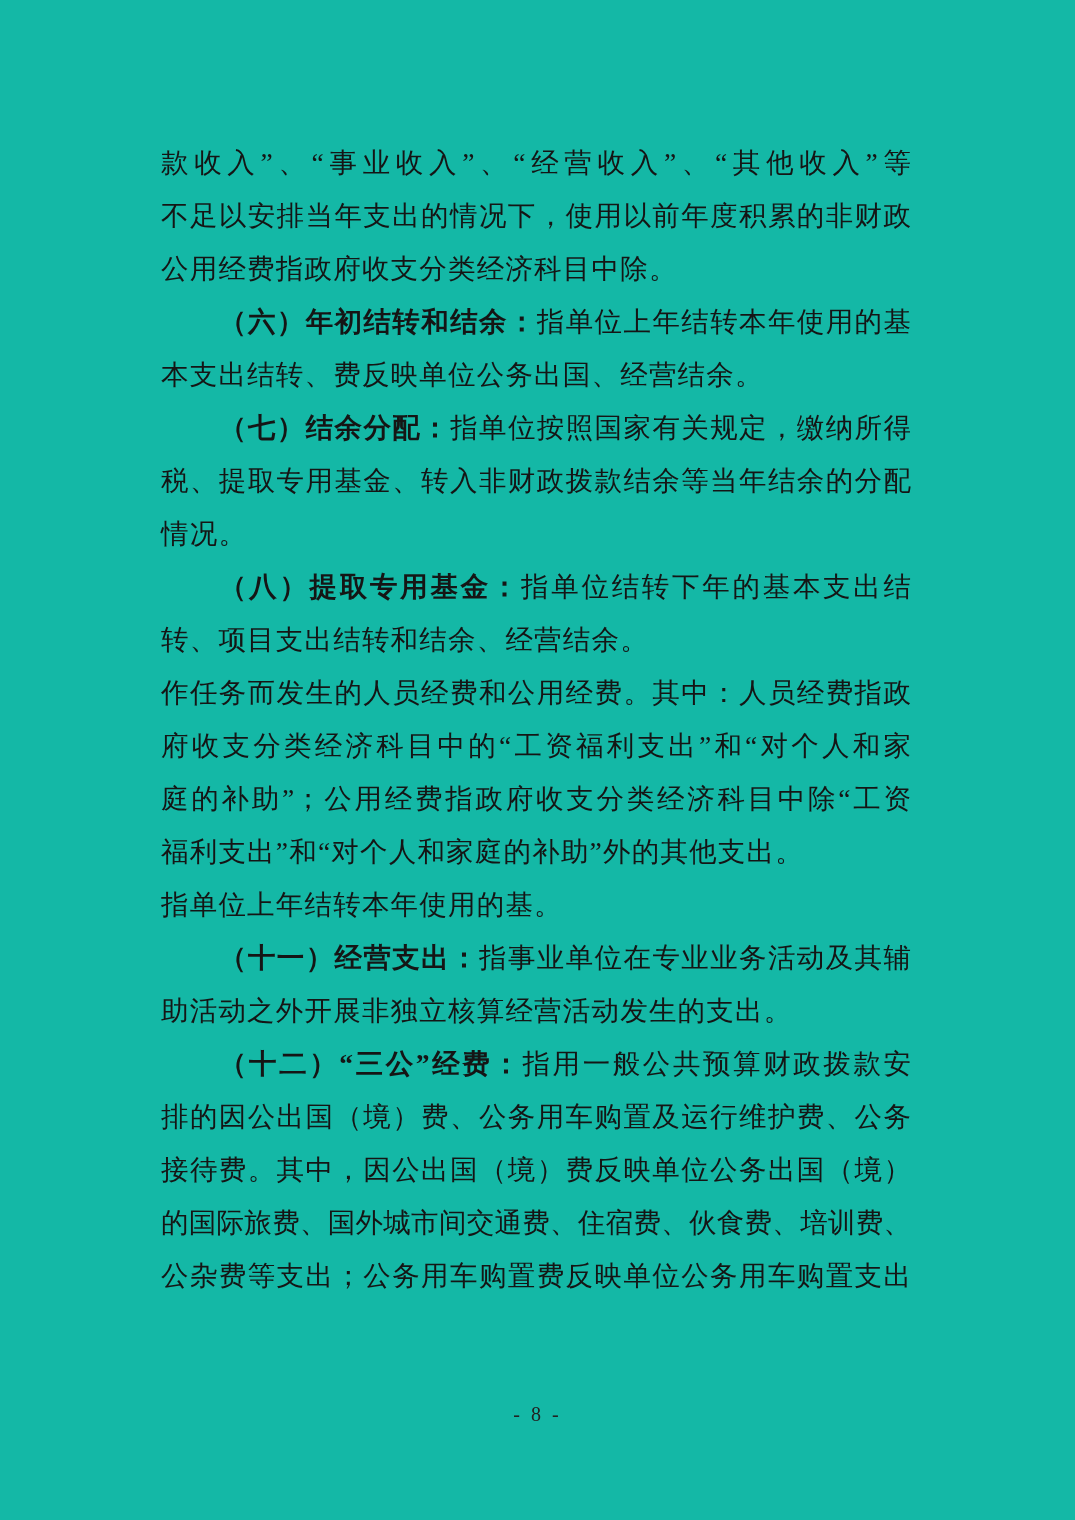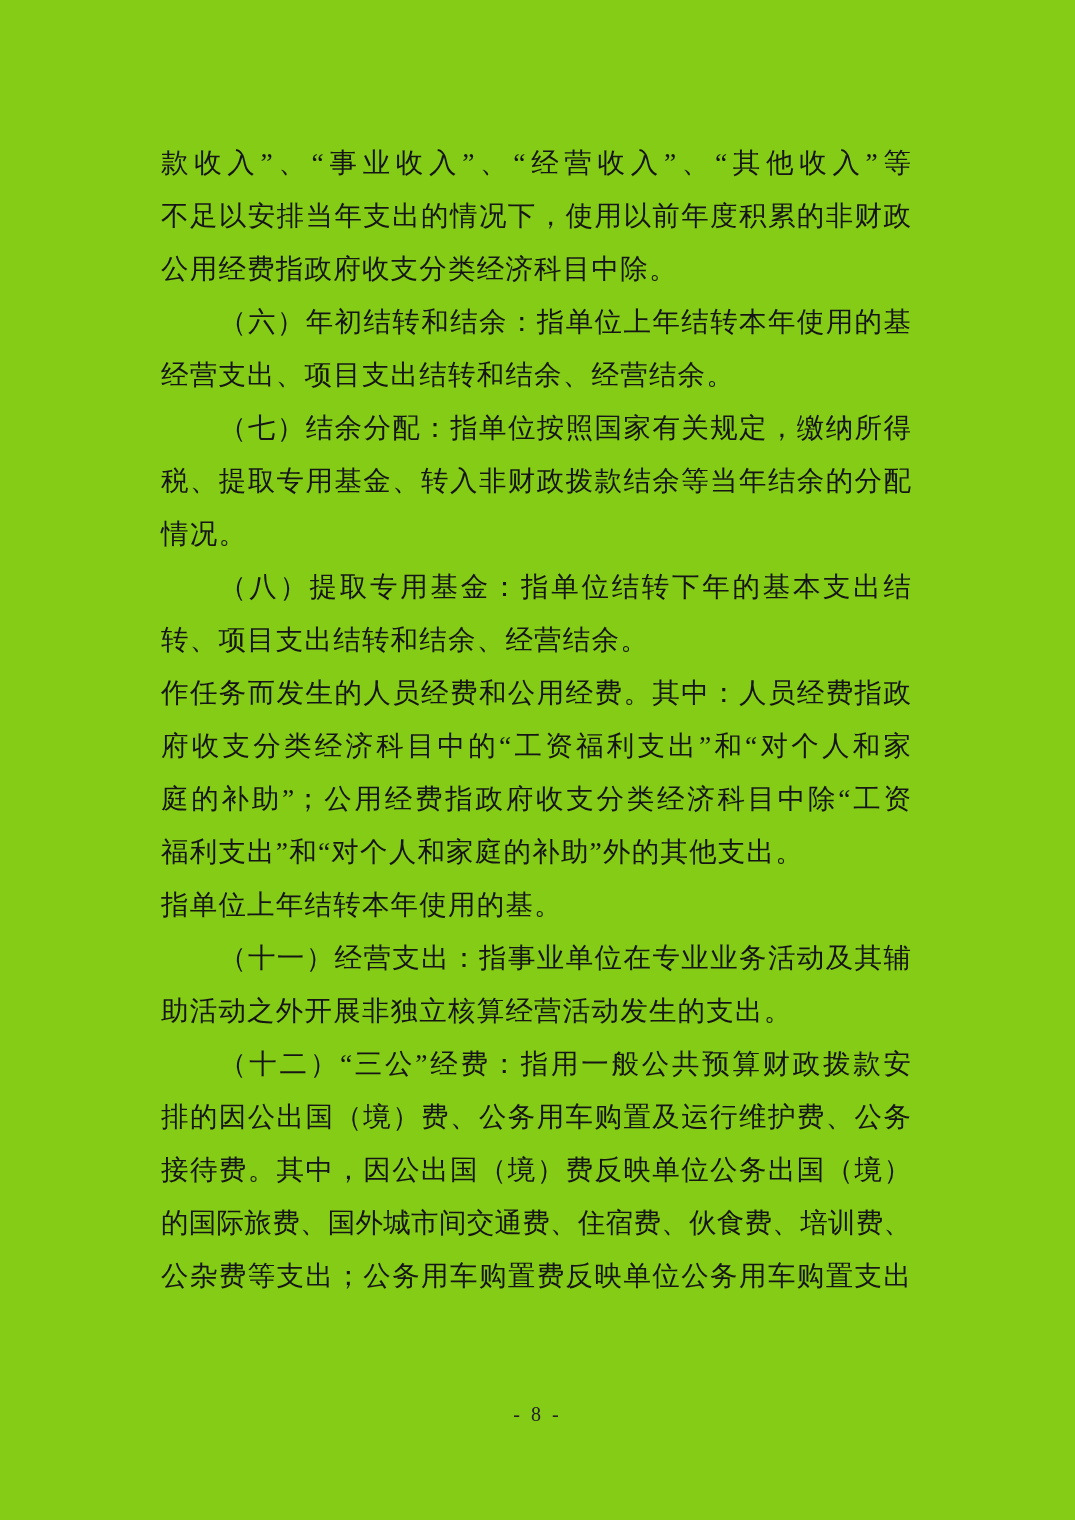--- a/index.html
+++ b/index.html
@@ -8,21 +8,21 @@
     width: 1075px; height: 1520px;
     position: relative;
     font-family: "Liberation Serif", serif;
     color: #111111;
     overflow: hidden;
   }
   .page {
     position: absolute;
     left: 0; top: 0;
     width: 1075px; height: 1520px;
-    background: #84cc16;
+    background: #14b8a6;
   }
   .text-body {
     position: absolute;
     left: 161px;
     top: 136px;
     width: 750px;
   }
   .ln {
     height: 53px;
     line-height: 53px;
@@ -33,21 +33,21 @@
   }
   .ln.j {
     letter-spacing: 0;
     white-space: normal;
     text-align: justify;
     text-align-last: justify;
     text-justify: inter-character;
   }
   .ln.ind { padding-left: 58px; }
   .ln .term {
-    font-weight: 400;
+    font-weight: 700;
   }
   .footer {
     position: absolute;
     left: 0; top: 1403px;
     width: 1075px;
     text-align: center;
     font-size: 20px;
     letter-spacing: 3px;
     color: #222222;
     font-family: "Liberation Serif", serif;
@@ -55,21 +55,21 @@
 </style>
 </head>
 <body>
 
 <div class="page">
   <div class="text-body">
       <div class="ln j">款收入”、“事业收入”、“经营收入”、“其他收入”等</div>
       <div class="ln j">不足以安排当年支出的情况下，使用以前年度积累的非财政</div>
       <div class="ln">公用经费指政府收支分类经济科目中除。</div>
       <div class="ln j ind"><span class="term">（六）年初结转和结余：</span>指单位上年结转本年使用的基</div>
-      <div class="ln">经营支出、项目支出结转和结余、经营结余。</div>
+      <div class="ln">本支出结转、费反映单位公务出国、经营结余。</div>
       <div class="ln j ind"><span class="term">（七）结余分配：</span>指单位按照国家有关规定，缴纳所得</div>
       <div class="ln j">税、提取专用基金、转入非财政拨款结余等当年结余的分配</div>
       <div class="ln">情况。</div>
       <div class="ln j ind"><span class="term">（八）提取专用基金：</span>指单位结转下年的基本支出结</div>
       <div class="ln">转、项目支出结转和结余、经营结余。</div>
       <div class="ln j">作任务而发生的人员经费和公用经费。其中：人员经费指政</div>
       <div class="ln j">府收支分类经济科目中的“工资福利支出”和“对个人和家</div>
       <div class="ln j">庭的补助”；公用经费指政府收支分类经济科目中除“工资</div>
       <div class="ln">福利支出”和“对个人和家庭的补助”外的其他支出。</div>
       <div class="ln">指单位上年结转本年使用的基。</div>

